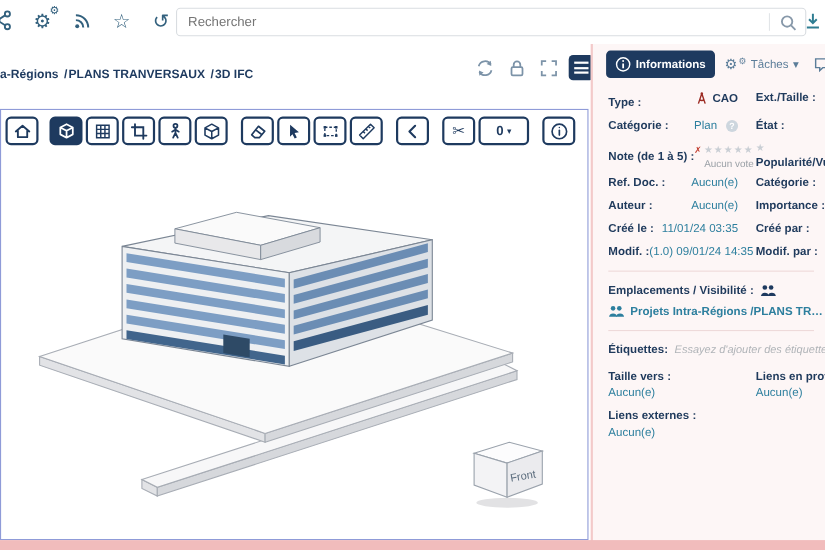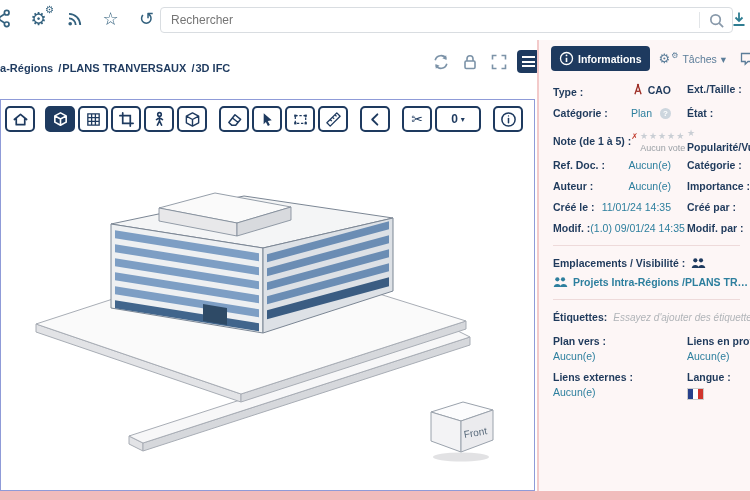--- a/index.html
+++ b/index.html
@@ -372,21 +372,21 @@
           <span class="pval">Aucun(e)</span>
         </div>
         <div class="pcell">
           <span class="plabel">Importance :</span>
         </div>
       </div>
 
       <div class="prow">
         <div class="pcell">
           <span class="plabel">Créé le :</span>
-          <span class="pval">11/01/24 14:35</span>
+          <span class="pval">11/01/24 03:35</span>
         </div>
         <div class="pcell">
           <span class="plabel">Créé par :</span>
         </div>
       </div>
 
       <div class="prow">
         <div class="pcell">
           <span class="plabel">Modif. :</span>
           <span class="pval">(1.0) 09/01/24 14:35</span>
@@ -422,41 +422,33 @@
 
       <div class="pdivider"></div>
 
       <div class="tagsrow">
         <span class="plabel">Étiquettes:</span>
         <span class="tagsph">Essayez d'ajouter des étiquettes depuis</span>
       </div>
 
       <div class="prow" style="margin-top:12px">
         <div class="pcell col">
-          <span class="plabel">Plan vers :</span>
+          <span class="plabel">Taille vers :</span>
           <span class="pval">Aucun(e)</span>
         </div>
         <div class="pcell col">
           <span class="plabel">Liens en provenance :</span>
           <span class="pval">Aucun(e)</span>
         </div>
       </div>
 
       <div class="prow" style="margin-top:4px">
         <div class="pcell col">
           <span class="plabel">Liens externes :</span>
           <span class="pval">Aucun(e)</span>
         </div>
-        <div class="pcell col">
-          <span class="plabel">Langue :</span>
-          <span class="flag">
-              <i class="b"></i>
-              <i class="w"></i>
-              <i class="r"></i>
-            </span>
-        </div>
       </div>
 
     </div>
   </div>
 
   <div class="footer"></div>
 </div>
 
 </body></html>

